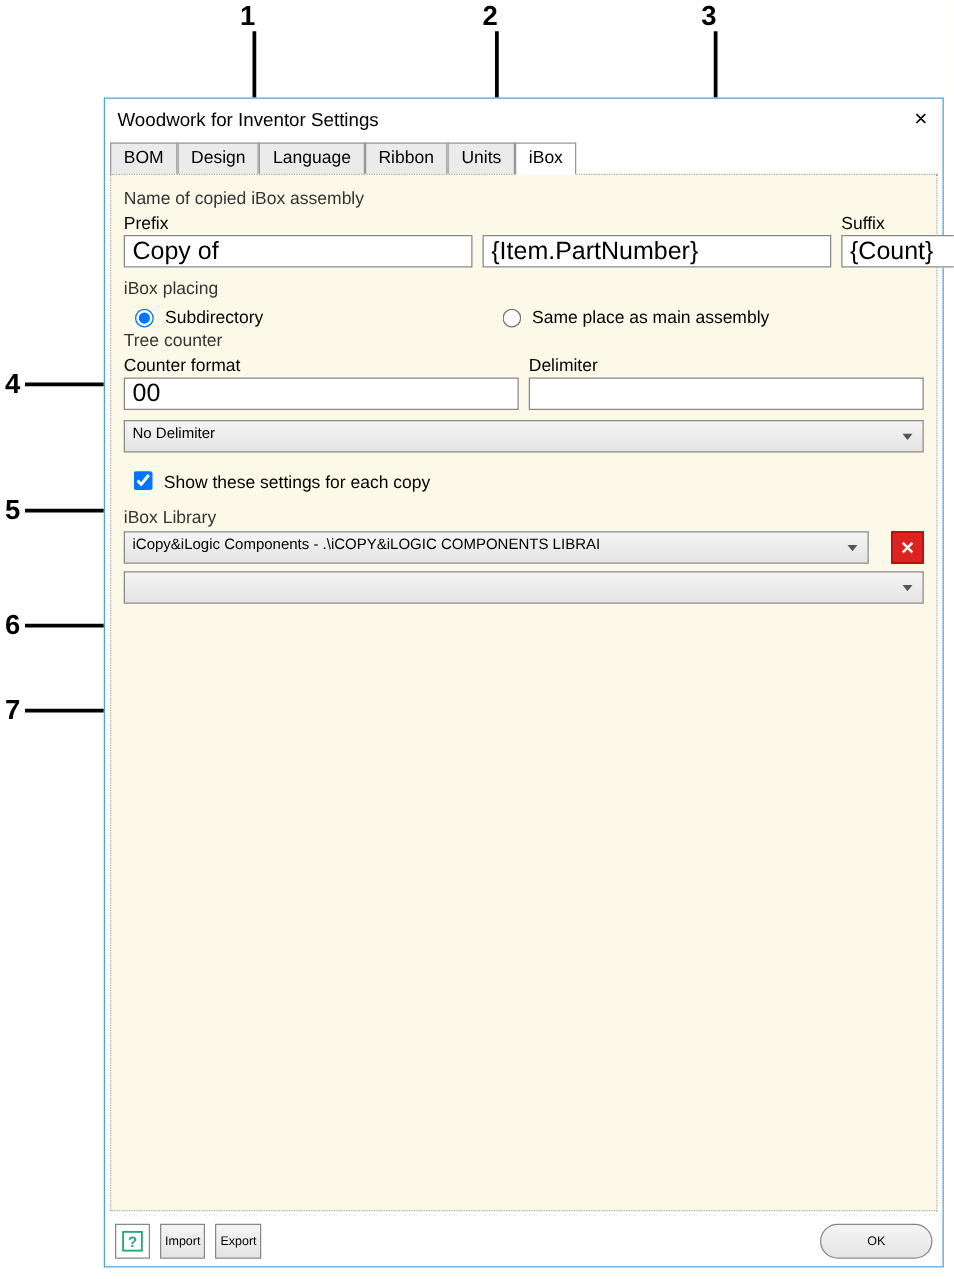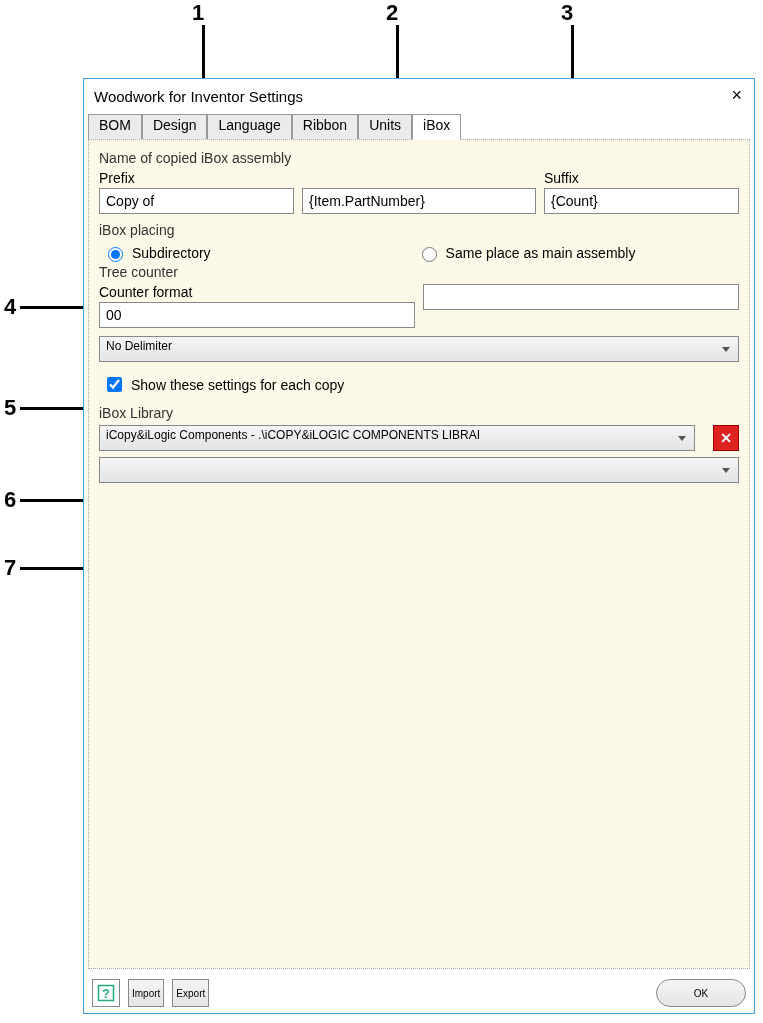--- a/index.html
+++ b/index.html
@@ -104,26 +104,26 @@
     display: flex;
     gap: 8px;
     margin-bottom: 8px;
   }
   .col { flex: 1; display: flex; flex-direction: column; }
   label.small { font-size: 14px; margin-bottom: 2px; }
   input[type=text] {
     height: 26px;
     border: 1px solid #888;
     padding: 2px 6px;
-    font-size: 14px;
+    font-size: 20px;
     background: #fff;
   }
   .radio-row {
     display: flex;
-    gap: 56px;
+    gap: 36px;
     align-items: center;
     margin: 6px 0 0 4px;
   }
   .radio-row label { display: flex; align-items: center; gap: 6px; }
   input[type=radio], input[type=checkbox] {
     width: 15px; height: 15px;
   }
   .select {
     height: 26px;
     border: 1px solid #888;
@@ -272,20 +272,21 @@
       </label>
     </div>
 
     <div class="group-label">Tree counter</div>
     <div class="row">
       <div class="col">
         <label class="small">Counter format</label>
         <input type="text" value="00" style="">
       </div>
       <div class="col">
+        <label class="small">Delimiter</label>
         <input type="text" value="" style="">
       </div>
     </div>
     <div class="select wide">
       <span>No Delimiter</span>
     </div>
 
     <div class="checkbox-row">
       <input type="checkbox" checked="" style="">
       <span>Show these settings for each copy</span>

